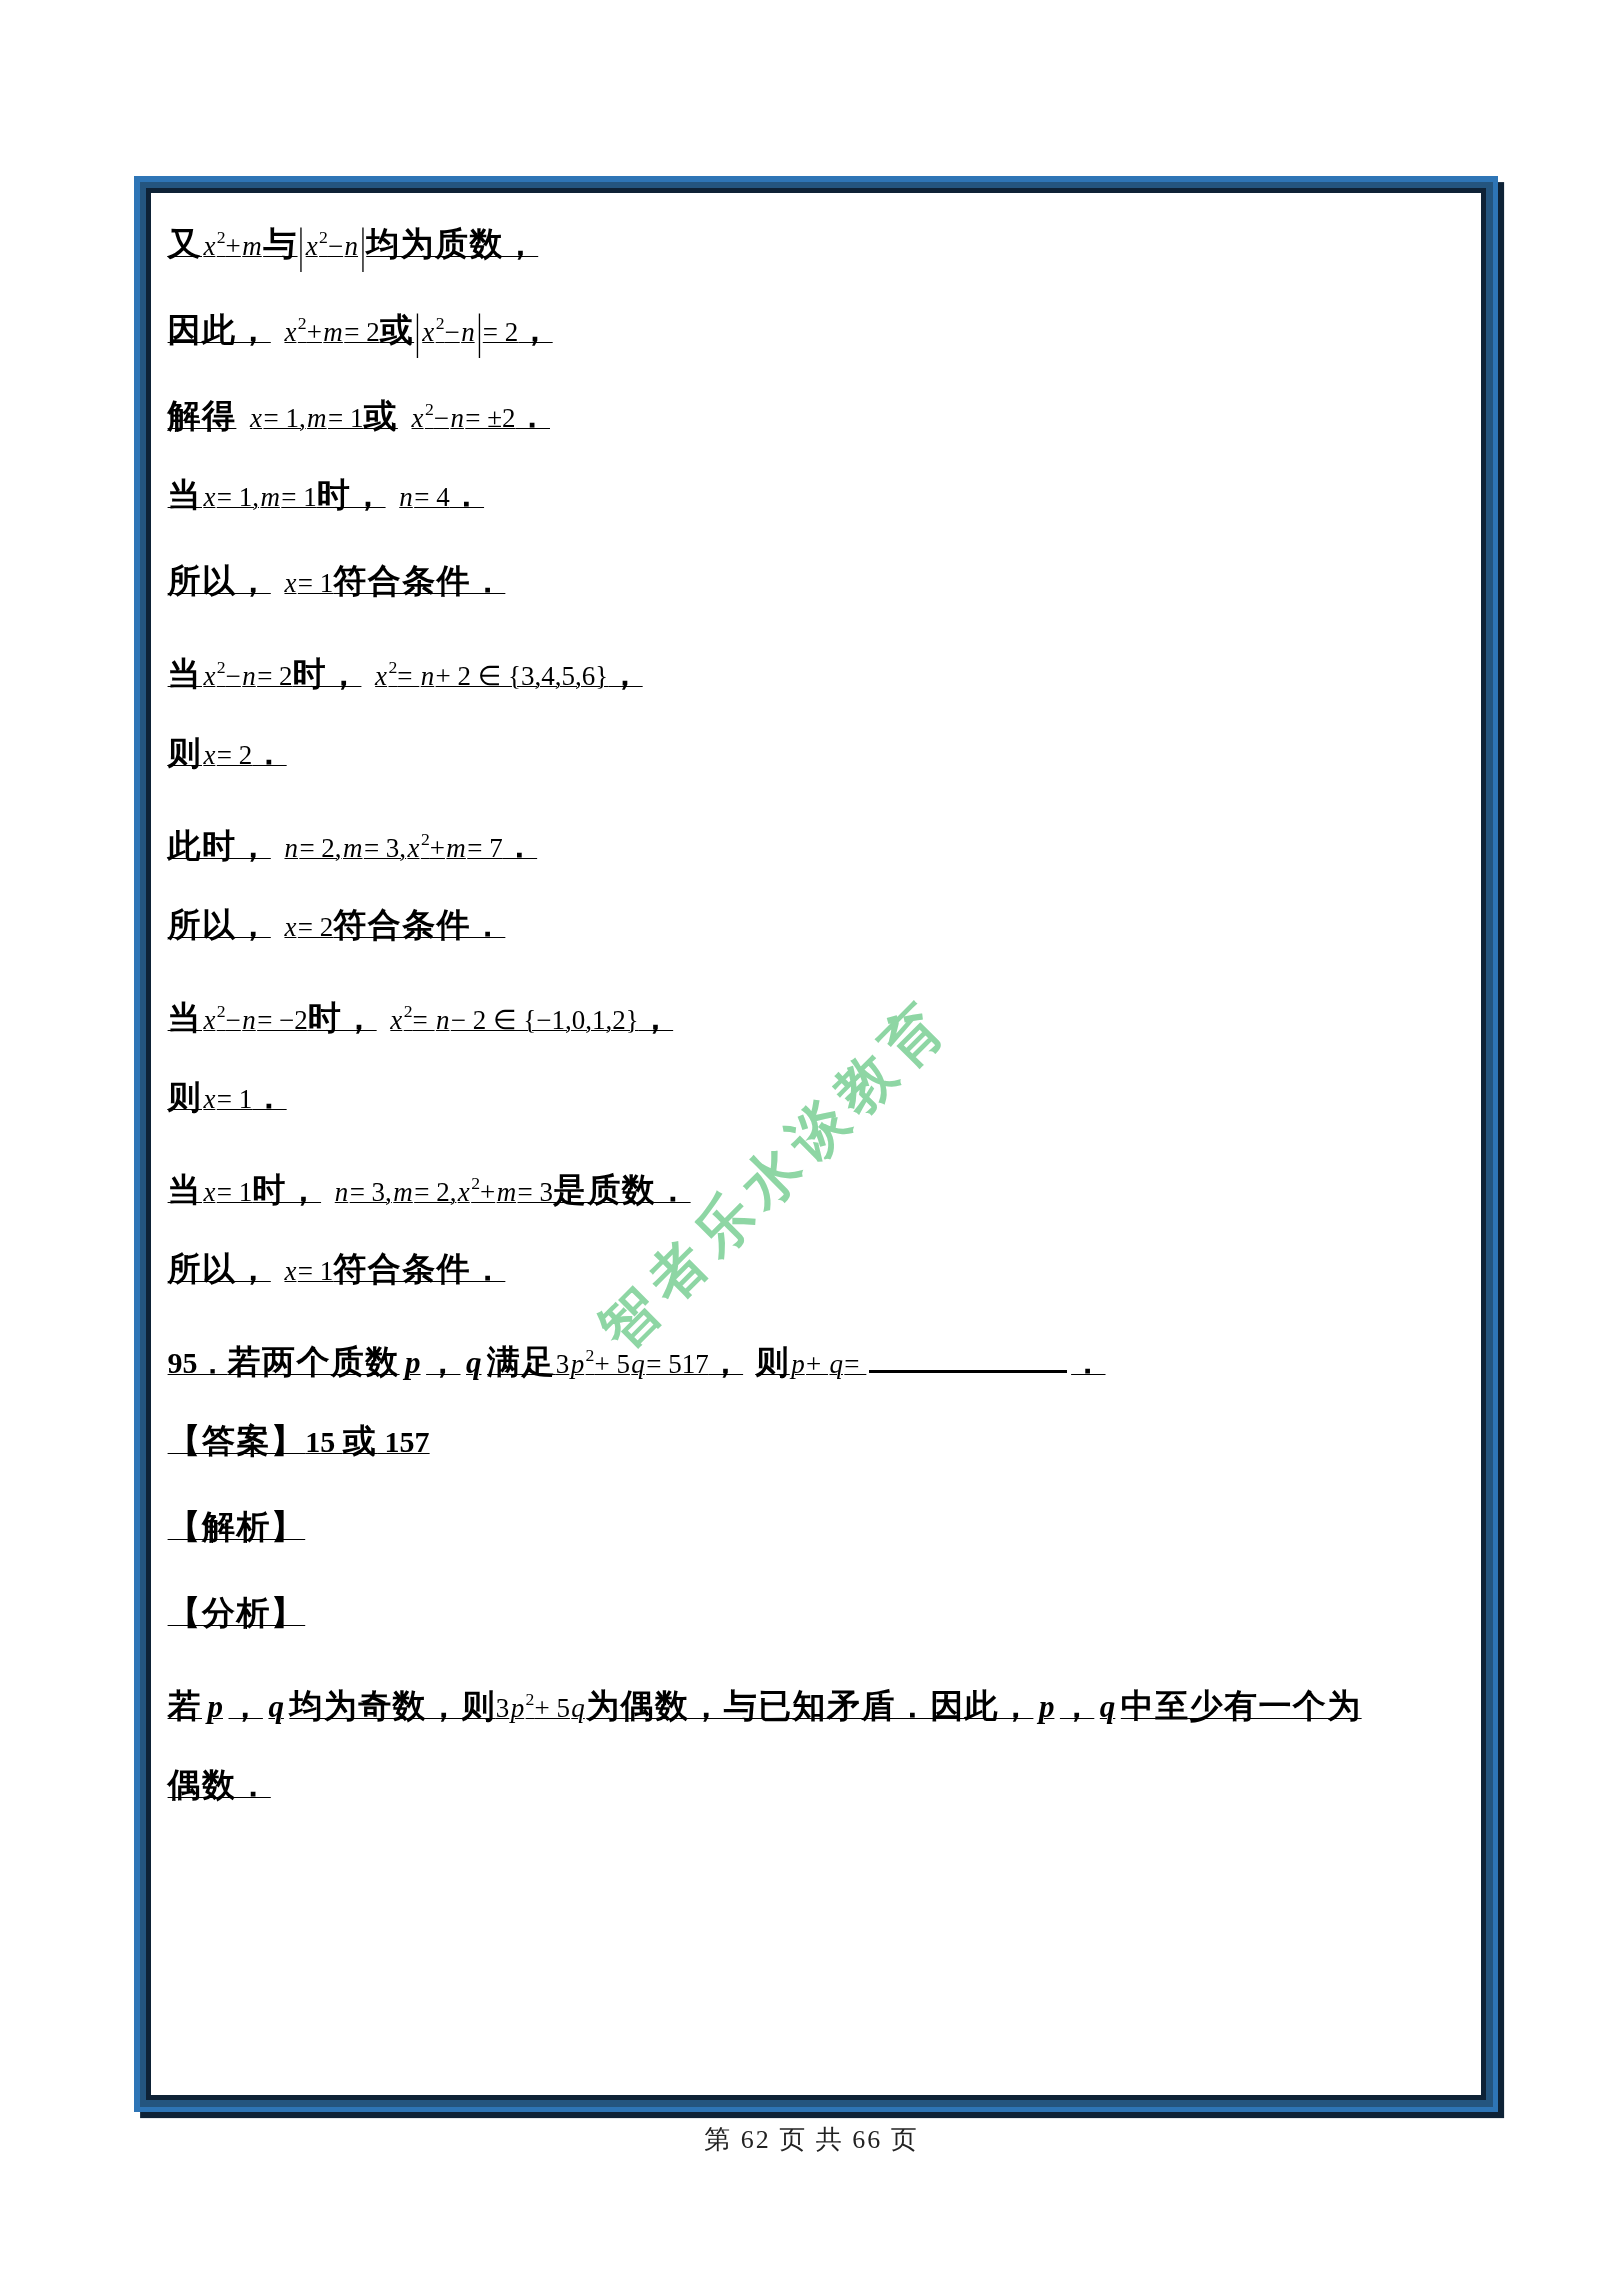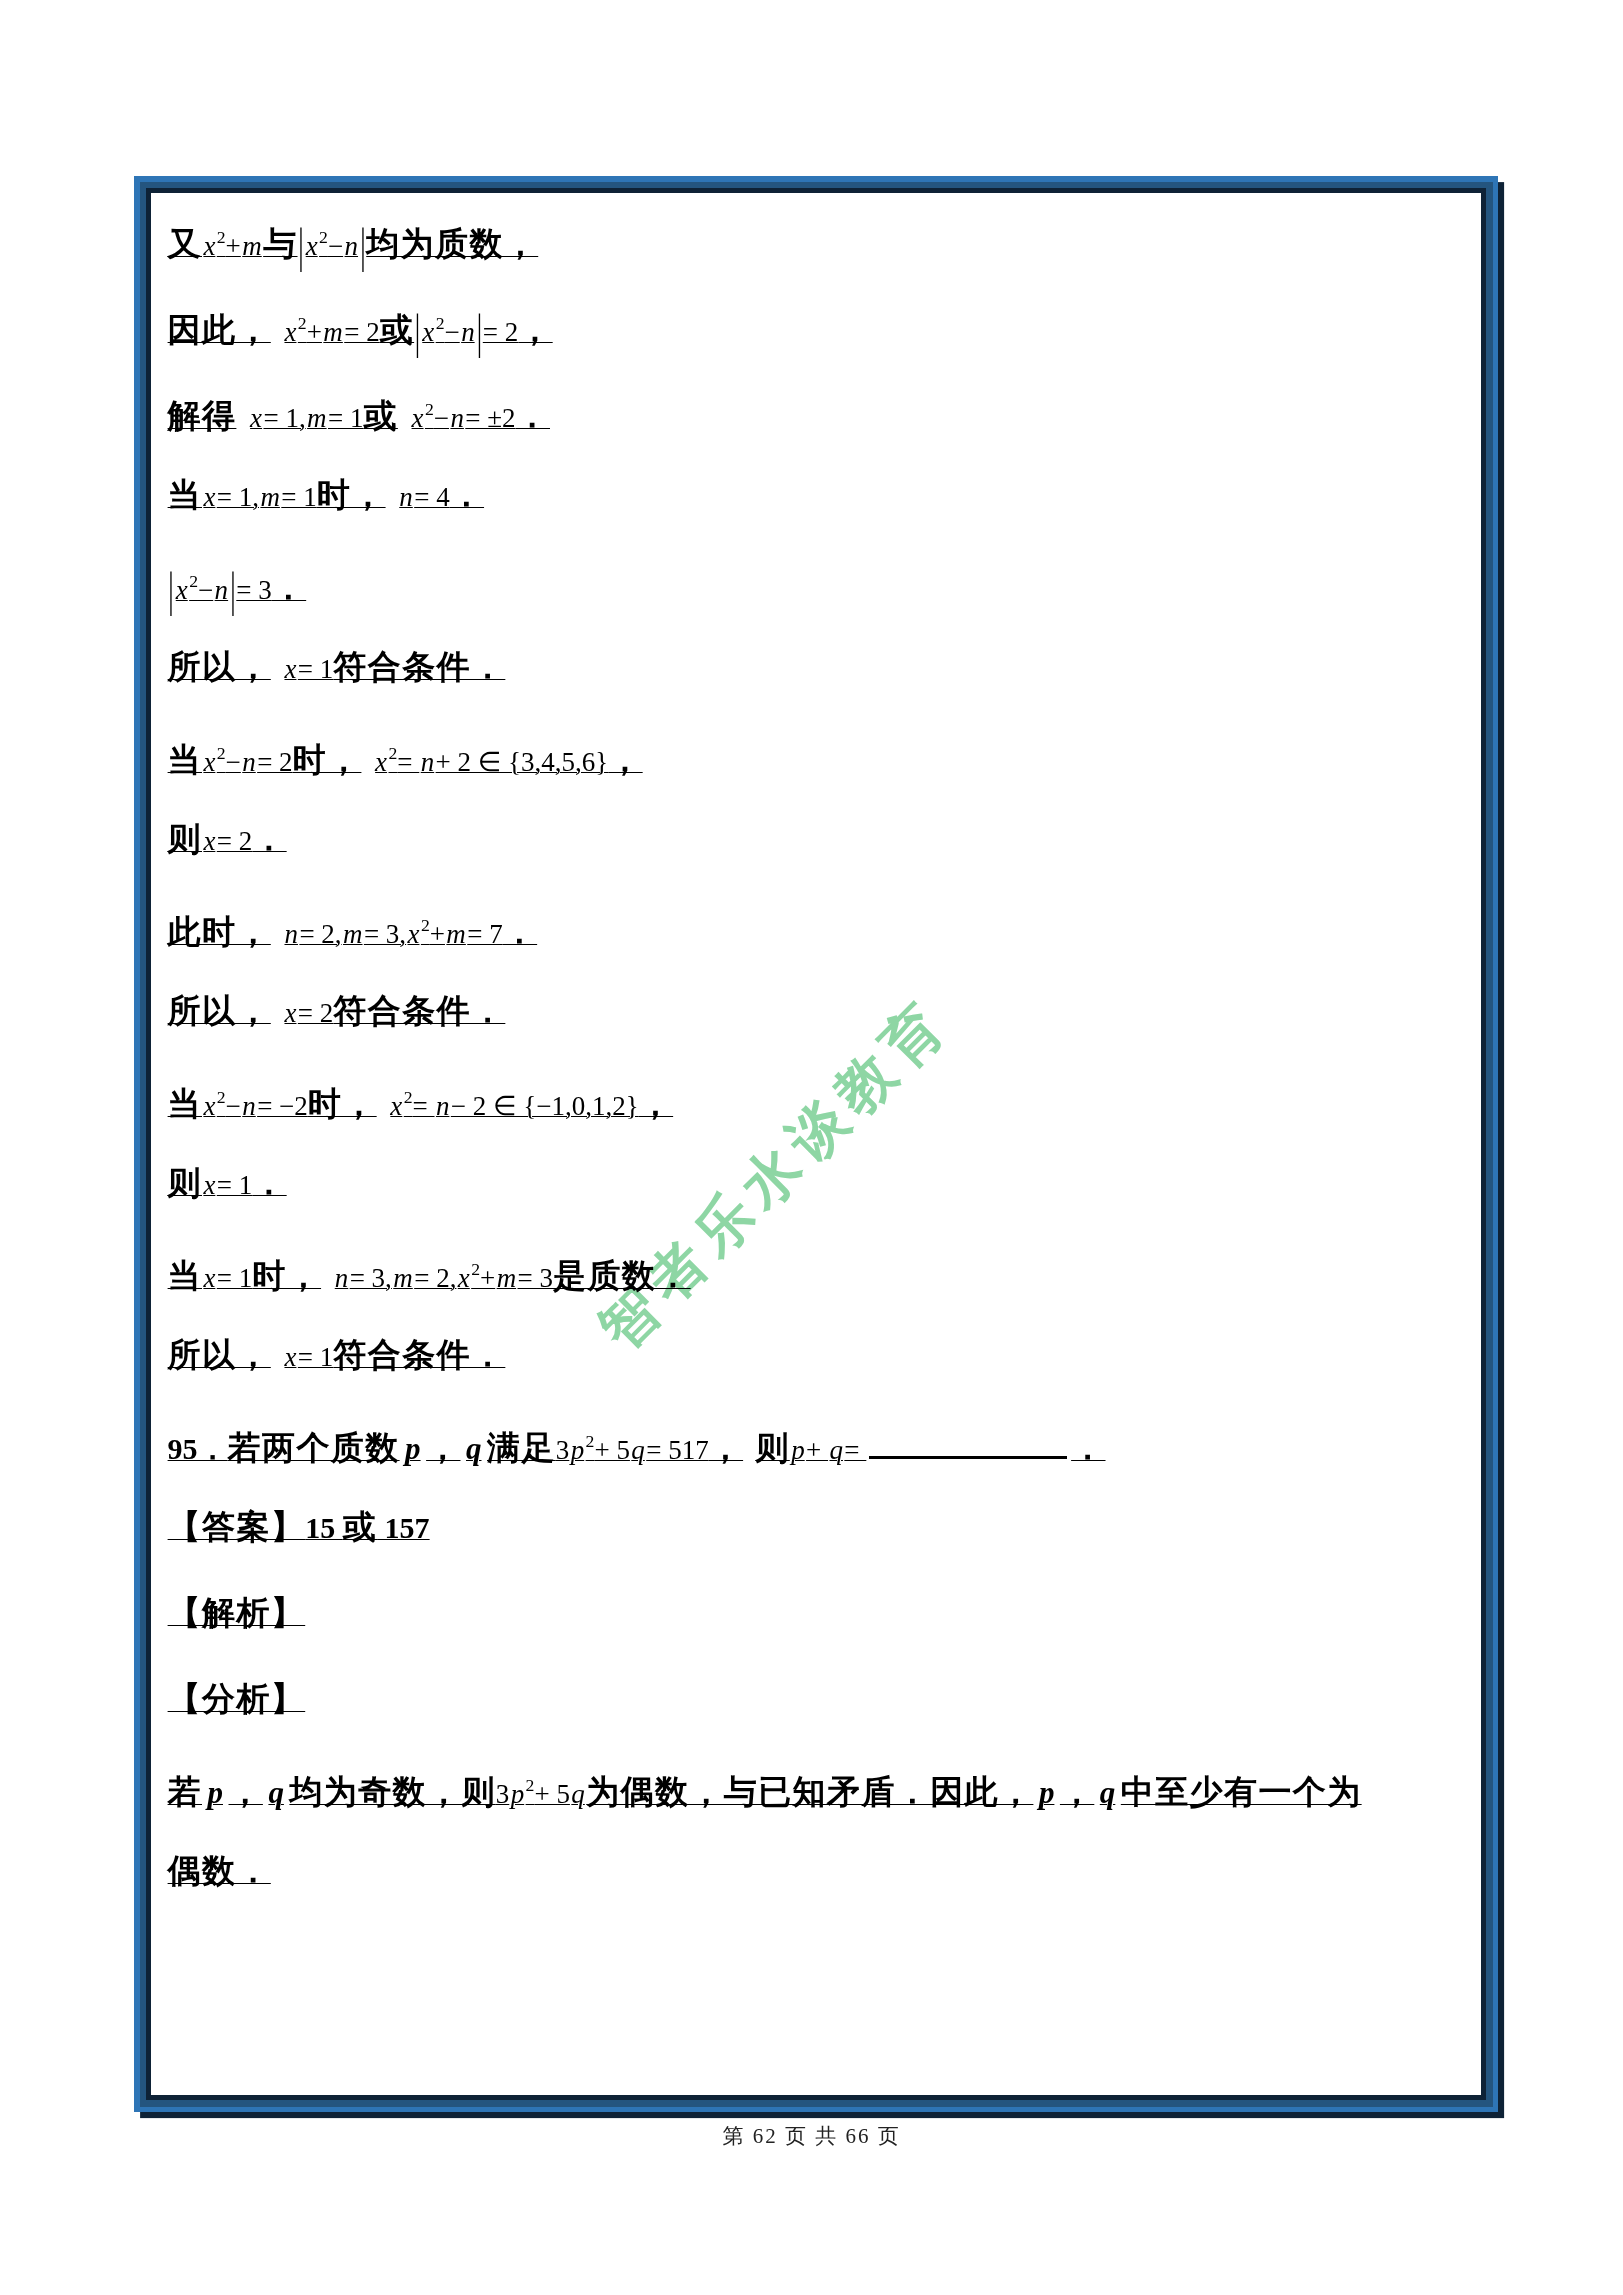--- a/index.html
+++ b/index.html
@@ -113,39 +113,38 @@
     height:6.8px;
     border-bottom:3.4px solid var(--ink);
     vertical-align:0px;
     margin:0 4.1px 0 2.7px;
   }
   .footer{
     position:absolute;
     left:50%;top:2122px;
     transform:translateX(-50%);
     font-family:"Liberation Serif",serif;
-    font-size:21px;
+    font-size:26px;
     color:#222222;
     letter-spacing:2px;
     white-space:nowrap;
   }
 </style>
 </head>
 <body>
 
 <div class="frame">
   <div class="frame-mid">
     <div class="frame-inner">
       <div class="watermark">智者乐水谈教育</div>
       <div class="content">
           <div class="line"><span class="tk-c">又</span><span class="tk-i">x</span><span class="tk-s">2</span><span class="tk-r">+</span><span class="tk-i">m</span><span class="tk-c">与</span><span class="tk-b">|</span><span class="tk-i">x</span><span class="tk-s">2</span><span class="tk-r">−</span><span class="tk-i">n</span><span class="tk-b">|</span><span class="tk-c">均为质数，</span></div>
           <div class="line"><span class="tk-c">因此，</span><span class="tk-sp"></span><span class="tk-i">x</span><span class="tk-s">2</span><span class="tk-r">+</span><span class="tk-i">m</span><span class="tk-r">= 2</span><span class="tk-c">或</span><span class="tk-b">|</span><span class="tk-i">x</span><span class="tk-s">2</span><span class="tk-r">−</span><span class="tk-i">n</span><span class="tk-b">|</span><span class="tk-r">= 2</span><span class="tk-c">，</span></div>
           <div class="line"><span class="tk-c">解得</span><span class="tk-sp"></span><span class="tk-i">x</span><span class="tk-r">= 1,</span><span class="tk-i">m</span><span class="tk-r">= 1</span><span class="tk-c">或</span><span class="tk-sp"></span><span class="tk-i">x</span><span class="tk-s">2</span><span class="tk-r">−</span><span class="tk-i">n</span><span class="tk-r">= ±2</span><span class="tk-c">．</span></div>
           <div class="line"><span class="tk-c">当</span><span class="tk-i">x</span><span class="tk-r">= 1,</span><span class="tk-i">m</span><span class="tk-r">= 1</span><span class="tk-c">时，</span><span class="tk-sp"></span><span class="tk-i">n</span><span class="tk-r">= 4</span><span class="tk-c">．</span></div>
-          <div class="line"><span class="tk-b">|</span><span class="tk-i">x</span><span class="tk-s">2</span><span class="tk-r">−</span><span class="tk-i">n</span><span class="tk-b">|</span><span class="tk-r">= 3</span><span class="tk-c">．</span></div>
           <div class="line"><span class="tk-c">所以，</span><span class="tk-sp"></span><span class="tk-i">x</span><span class="tk-r">= 1</span><span class="tk-c">符合条件．</span></div>
           <div class="line"><span class="tk-c">当</span><span class="tk-i">x</span><span class="tk-s">2</span><span class="tk-r">−</span><span class="tk-i">n</span><span class="tk-r">= 2</span><span class="tk-c">时，</span><span class="tk-sp"></span><span class="tk-i">x</span><span class="tk-s">2</span><span class="tk-r">= </span><span class="tk-i">n</span><span class="tk-r">+ 2 ∈ {3,4,5,6}</span><span class="tk-c">，</span></div>
           <div class="line"><span class="tk-c">则</span><span class="tk-i">x</span><span class="tk-r">= 2</span><span class="tk-c">．</span></div>
           <div class="line"><span class="tk-c">此时，</span><span class="tk-sp"></span><span class="tk-i">n</span><span class="tk-r">= 2,</span><span class="tk-i">m</span><span class="tk-r">= 3,</span><span class="tk-i">x</span><span class="tk-s">2</span><span class="tk-r">+</span><span class="tk-i">m</span><span class="tk-r">= 7</span><span class="tk-c">．</span></div>
           <div class="line"><span class="tk-c">所以，</span><span class="tk-sp"></span><span class="tk-i">x</span><span class="tk-r">= 2</span><span class="tk-c">符合条件．</span></div>
           <div class="line"><span class="tk-c">当</span><span class="tk-i">x</span><span class="tk-s">2</span><span class="tk-r">−</span><span class="tk-i">n</span><span class="tk-r">= −2</span><span class="tk-c">时，</span><span class="tk-sp"></span><span class="tk-i">x</span><span class="tk-s">2</span><span class="tk-r">= </span><span class="tk-i">n</span><span class="tk-r">− 2 ∈ {−1,0,1,2}</span><span class="tk-c">，</span></div>
           <div class="line"><span class="tk-c">则</span><span class="tk-i">x</span><span class="tk-r">= 1</span><span class="tk-c">．</span></div>
           <div class="line"><span class="tk-c">当</span><span class="tk-i">x</span><span class="tk-r">= 1</span><span class="tk-c">时，</span><span class="tk-sp"></span><span class="tk-i">n</span><span class="tk-r">= 3,</span><span class="tk-i">m</span><span class="tk-r">= 2,</span><span class="tk-i">x</span><span class="tk-s">2</span><span class="tk-r">+</span><span class="tk-i">m</span><span class="tk-r">= 3</span><span class="tk-c">是质数．</span></div>
           <div class="line"><span class="tk-c">所以，</span><span class="tk-sp"></span><span class="tk-i">x</span><span class="tk-r">= 1</span><span class="tk-c">符合条件．</span></div>
           <div class="line"><span class="tk-bn">95．</span><span class="tk-c">若两个质数</span><span class="tk-bi">p</span><span class="tk-c">，</span><span class="tk-bi">q</span><span class="tk-c">满足</span><span class="tk-r">3</span><span class="tk-i">p</span><span class="tk-s">2</span><span class="tk-r">+ 5</span><span class="tk-i">q</span><span class="tk-r">= 517</span><span class="tk-c">，</span><span class="tk-sp"></span><span class="tk-c">则</span><span class="tk-i">p</span><span class="tk-r">+ </span><span class="tk-i">q</span><span class="tk-r">= </span><span class="tk-u"></span><span class="tk-c">．</span></div>

